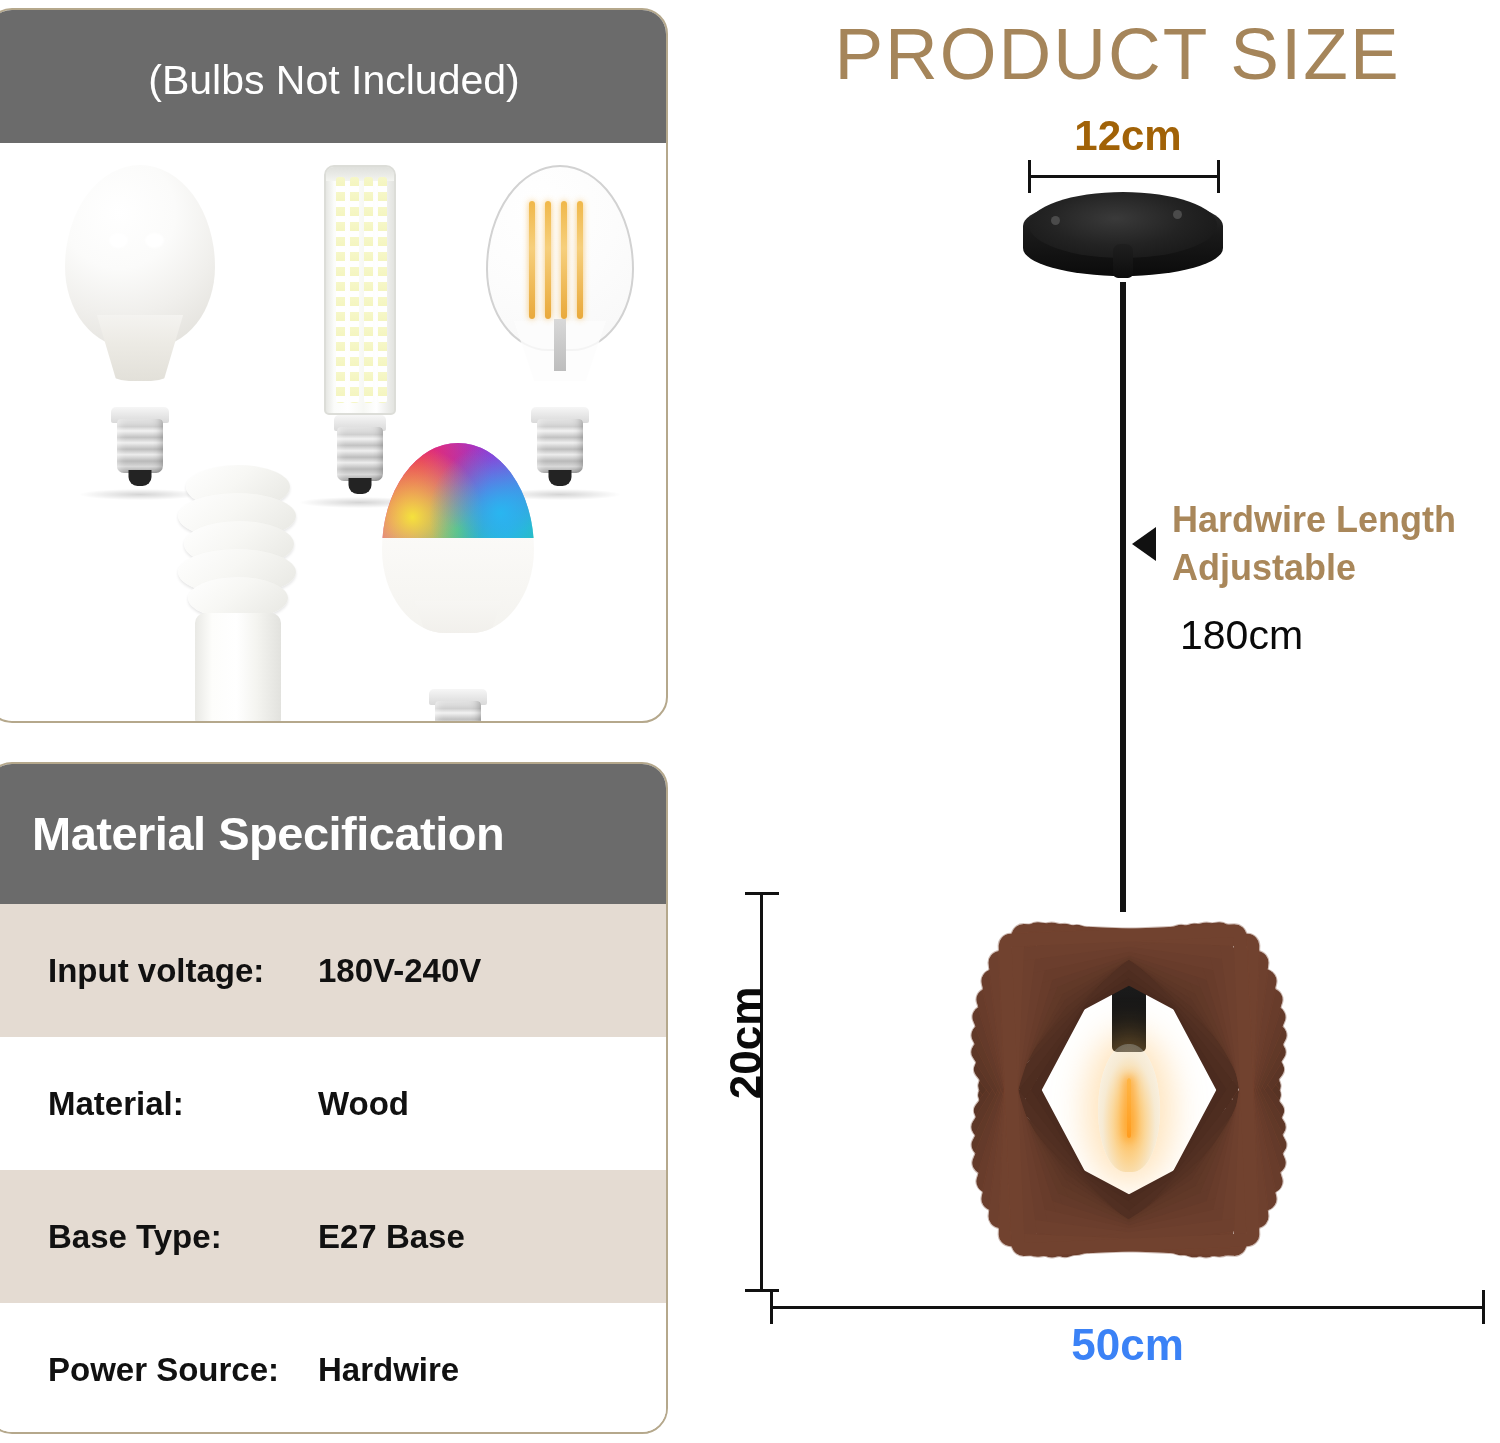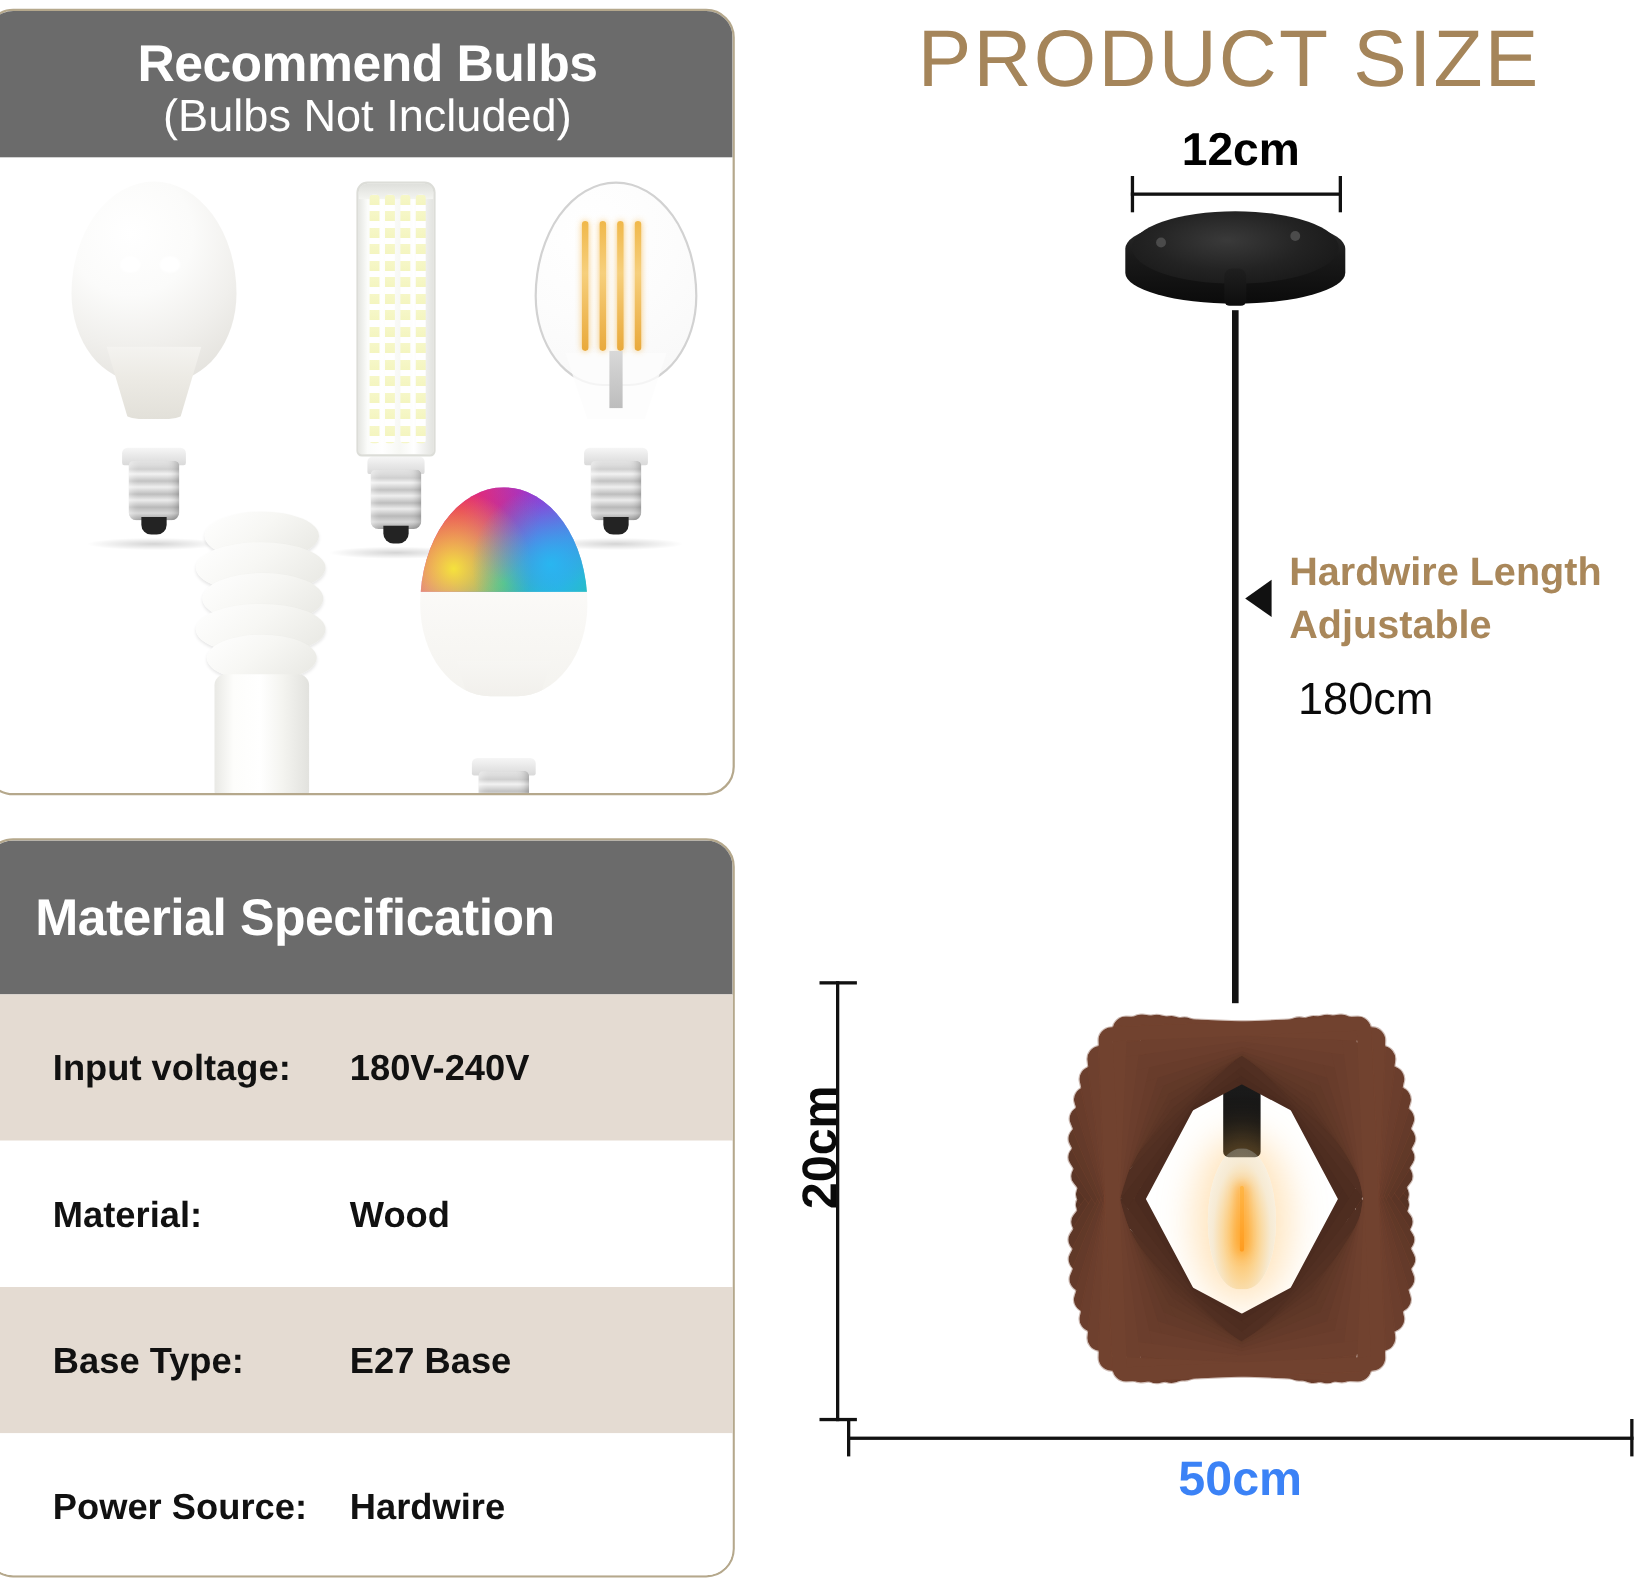--- a/index.html
+++ b/index.html
@@ -216,21 +216,21 @@
     font-size:73px;
     font-weight:400;
     letter-spacing:2px;
     color:#a5855a;
     white-space:nowrap;
   }
 
   
   #dim12-label {
     position:absolute; left:1028px; top:112px; width:200px;
-    text-align:center; font-size:42px; font-weight:700; color:#000000;
+    text-align:center; font-size:42px; font-weight:700; color:#a16207;
   }
   #dim12-line { position:absolute; left:1028px; top:175px; width:192px; height:3px; background:#111; }
   #dim12-tick-l { position:absolute; left:1028px; top:160px; width:3px; height:33px; background:#111; }
   #dim12-tick-r { position:absolute; left:1217px; top:160px; width:3px; height:33px; background:#111; }
 
   
   #canopy {
     position:absolute; left:1023px; top:192px; width:200px; height:96px;
   }
   #canopy .rim {
@@ -327,21 +327,20 @@
     width:34px; height:68px;
     background:linear-gradient(180deg,#1b1b1b,#101010);
     border-radius:5px;
   }
 </style>
 </head>
 <body>
 
 <div class="card" id="card-bulbs">
   <div class="card-header">
-    <div class="line1">Recommend Bulbs</div>
     <div class="line2">(Bulbs Not Included)</div>
   </div>
 
   <div class="bulb-grid">
 
     <div class="bulb-cell" style="left:42px; top:22px; width:220px;">
       <div class="a19-glass">
         <span class="dot d1"></span>
         <span class="dot d2"></span>
       </div>

